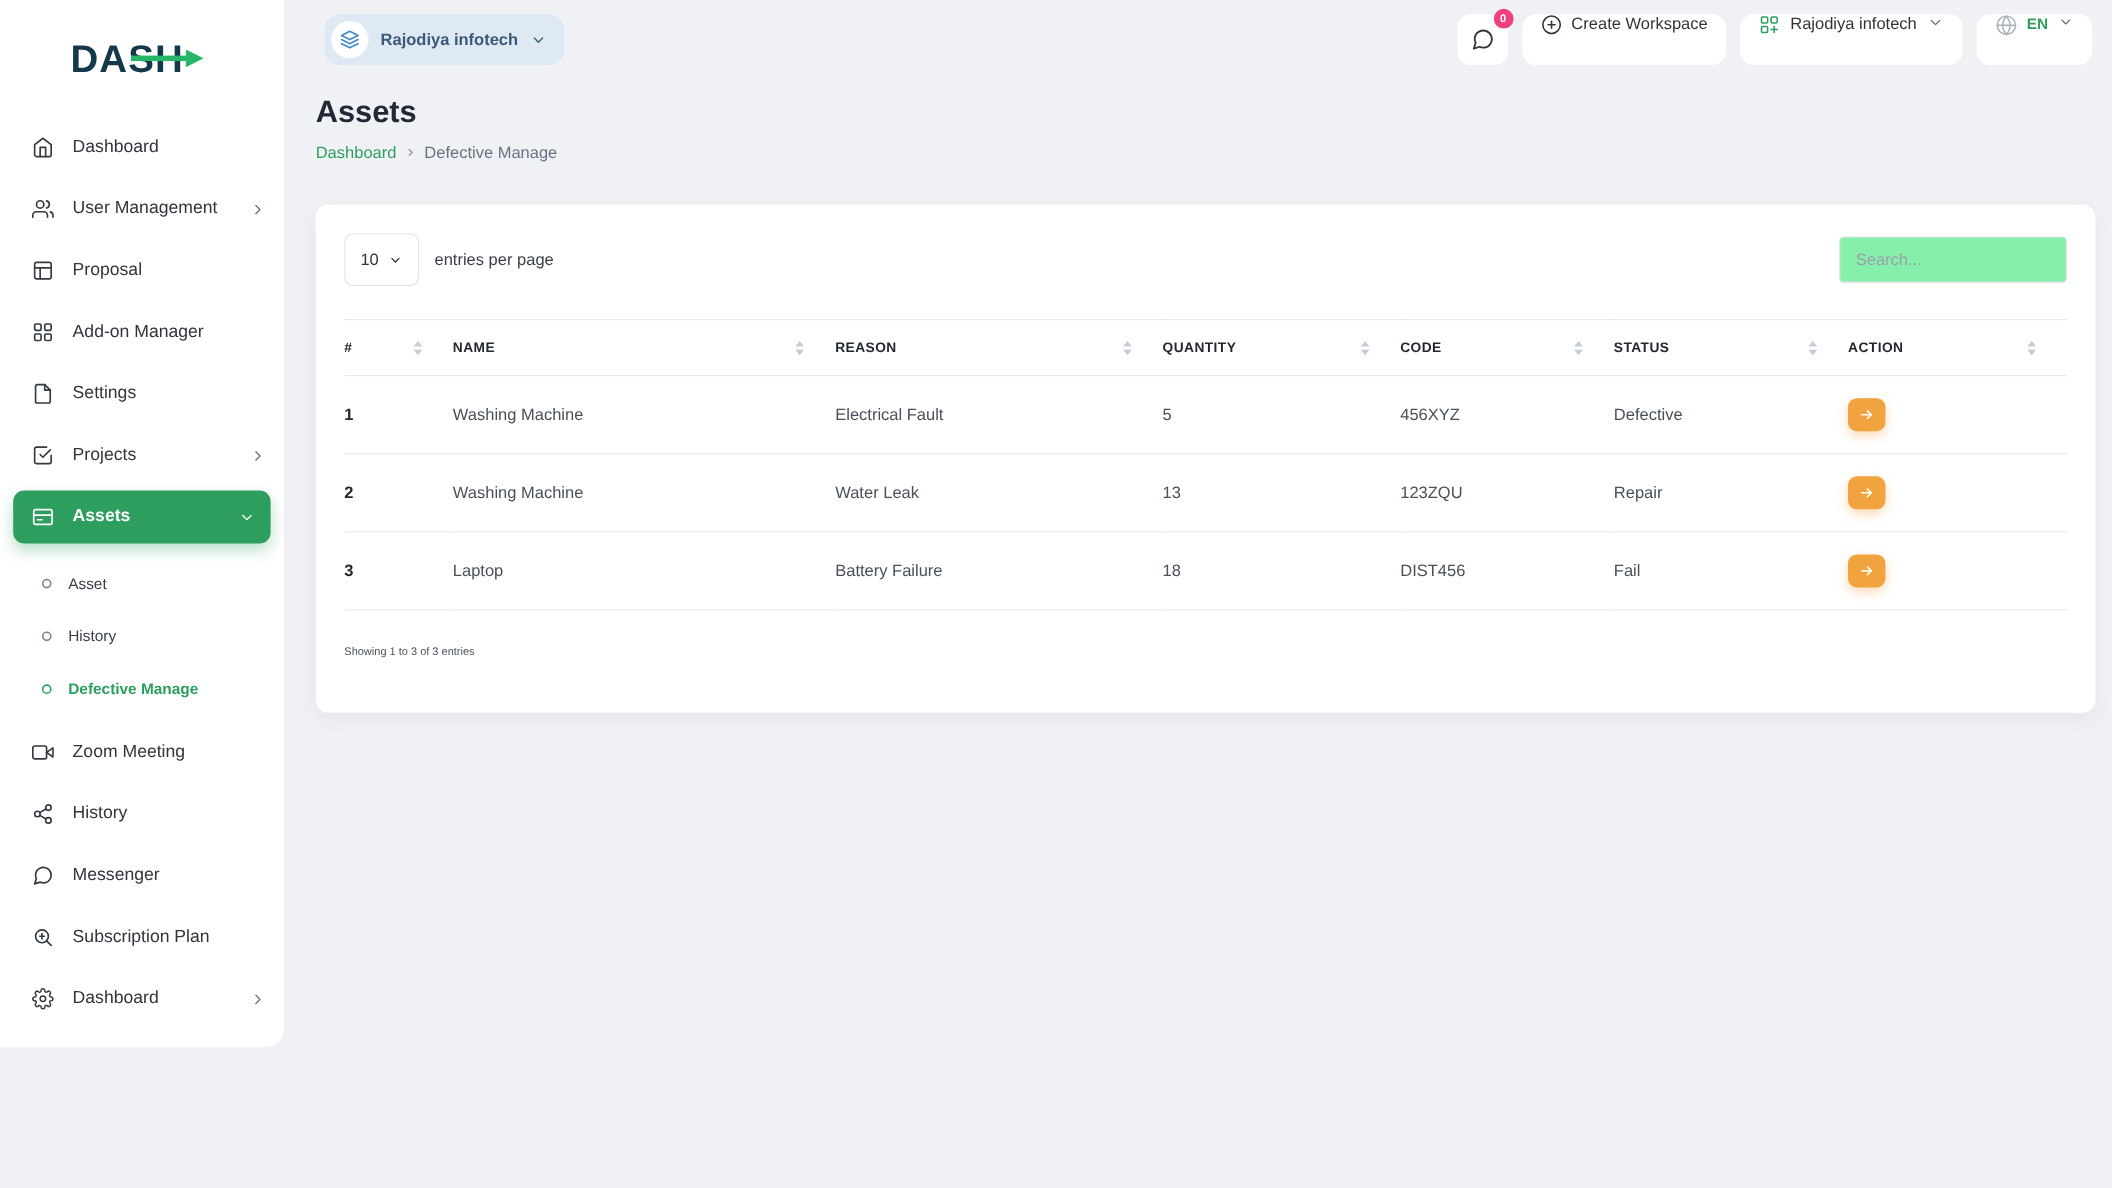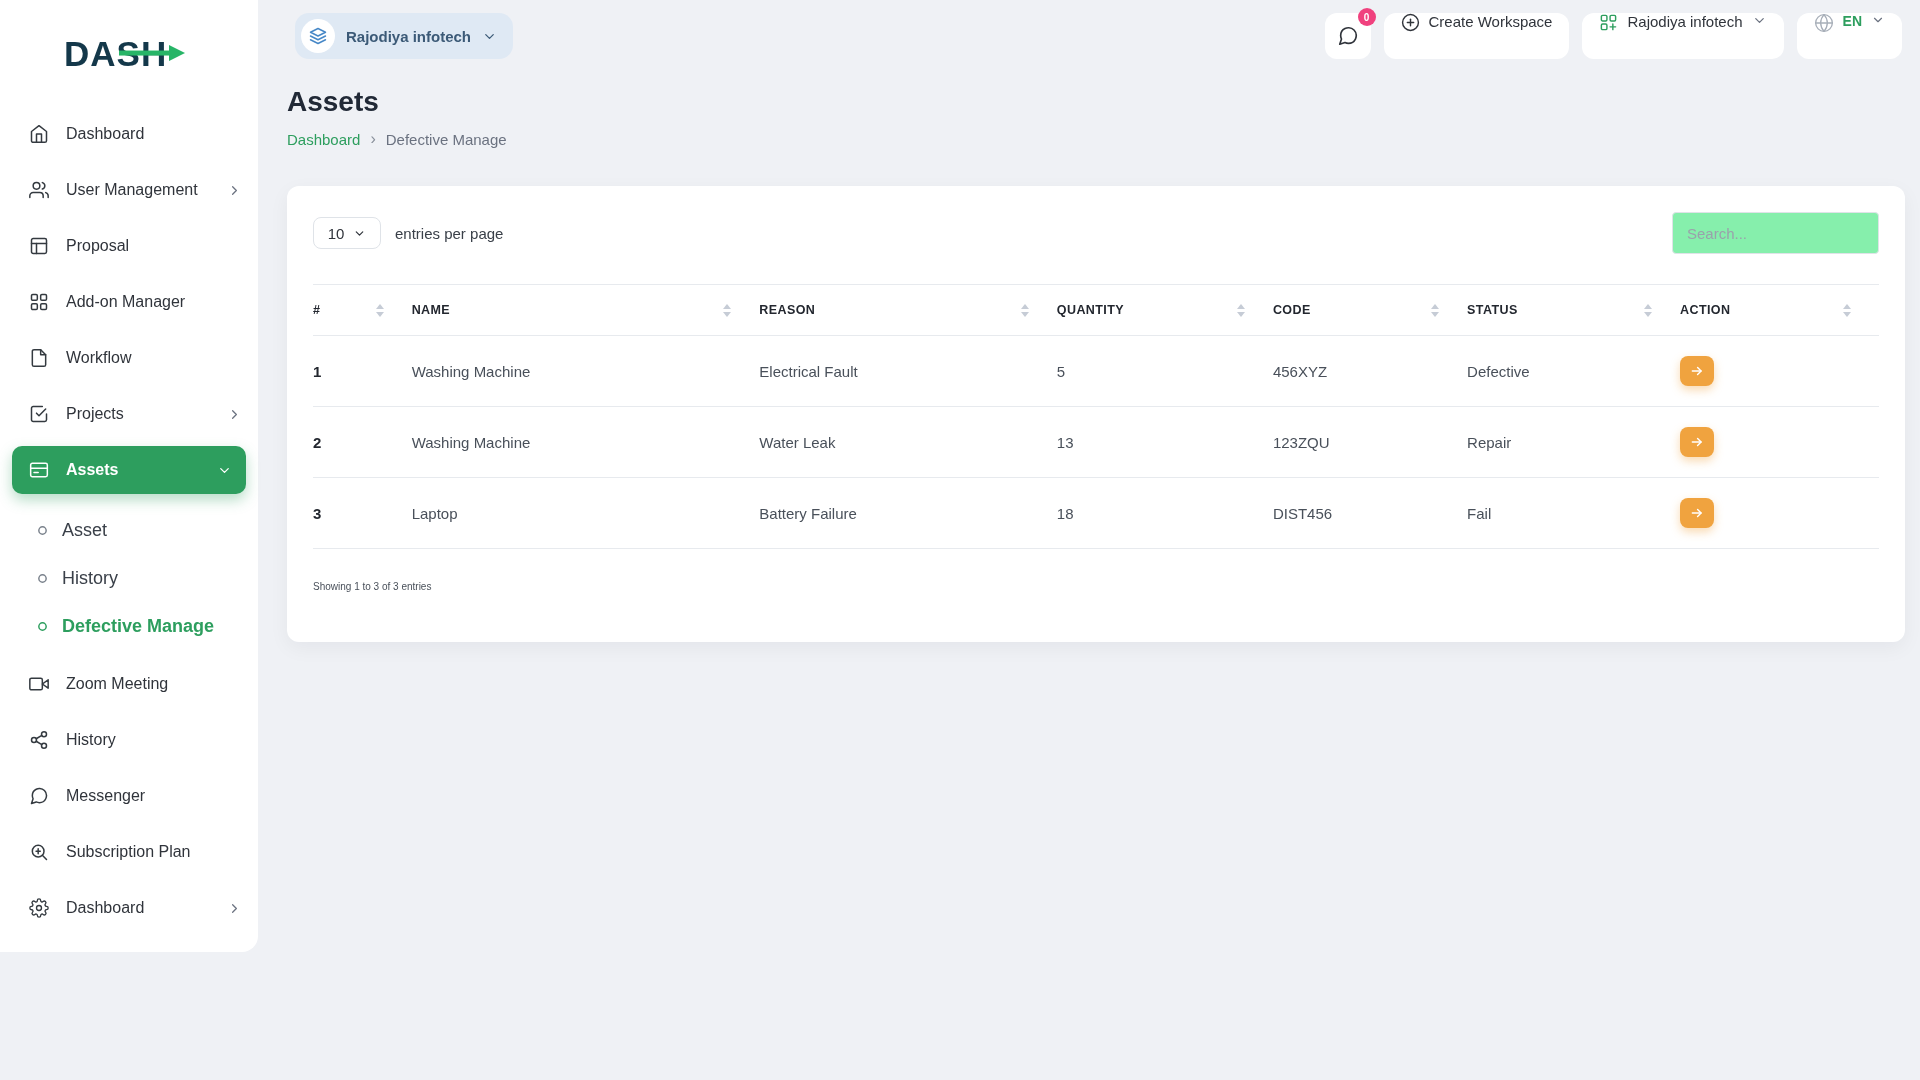--- a/index.html
+++ b/index.html
@@ -40,21 +40,21 @@
     box-shadow:0 6px 14px rgba(45,158,94,0.35);
   }
   .nav-item.active-pill .nav-icon { color:#ffffff; }
   .nav-item.active-pill .nav-label { color:#ffffff; font-weight:700; }
   .nav-item.active-pill .nav-chev { color:#ffffff; }
   .subnav { padding:8px 0 6px 0; }
   .sub-item {
     display:flex; align-items:center; height:48px; padding-left:36px; cursor:pointer;
   }
   .sub-icon { width:12px; height:12px; display:flex; align-items:center; justify-content:center; color:#7a828c; }
-  .sub-label { margin-left:14px; font-size:18px; color:#3a4049; }
+  .sub-label { margin-left:14px; font-size:14px; color:#3a4049; }
   .sub-item.active .sub-icon { color:#2d9e5e; }
   .sub-item.active .sub-label { color:#2d9e5e; font-weight:700; }
 
   
   .topbar { position:absolute; left:258px; top:0; right:0; height:72px; }
   .ws-pill {
     position:absolute; left:37px; top:13px; height:46px;
     display:flex; align-items:center; gap:11px;
     background:#dfe9f4; border-radius:14px; padding:0 16px 0 6px; cursor:pointer;
   }
@@ -91,21 +91,21 @@
   .crumb-current { color:#6b7280; }
 
   .card {
     margin-top:38px; background:#ffffff; border-radius:12px;
     box-shadow:0 6px 20px rgba(16,24,40,0.05);
     padding:26px 26px 50px 26px;
   }
   .controls { display:flex; align-items:center; justify-content:space-between; margin-bottom:30px; }
   .controls-left { display:flex; align-items:center; gap:14px; }
   .select-box {
-    width:68px; height:32px; border:1px solid #dfe3e8; border-radius:8px;
+    width:68px; height:48px; border:1px solid #dfe3e8; border-radius:8px;
     display:flex; align-items:center; justify-content:center; gap:9px;
     font-size:15px; color:#30343b; cursor:pointer; background:#fff;
   }
   .entries-label { font-size:15px; color:#3a4049; }
   .search-input {
     width:207px; height:42px; border:1px solid #dfe3e8; border-radius:4px;
     padding:0 14px; font-family:inherit; font-size:15px; color:#30343b; outline:none; background:#86efac;
   }
   .search-input::placeholder { color:#9aa1ab; }
 
@@ -198,21 +198,21 @@
       <span class="nav-label">Add-on Manager</span>
     </div>
 
     <div class="nav-item">
       <span class="nav-icon">
         <svg width="20" height="20" viewBox="0 0 24 24" fill="none" stroke="currentColor" stroke-width="1.8" stroke-linecap="round" stroke-linejoin="round">
             <path d="M14 2H6a2 2 0 0 0-2 2v16a2 2 0 0 0 2 2h12a2 2 0 0 0 2-2V8z"></path>
             <polyline points="14 2 14 8 20 8"></polyline>
           </svg>
       </span>
-      <span class="nav-label">Workflow</span>
+      <span class="nav-label">Settings</span>
     </div>
 
     <div class="nav-item">
       <span class="nav-icon">
         <svg width="20" height="20" viewBox="0 0 24 24" fill="none" stroke="currentColor" stroke-width="1.8" stroke-linecap="round" stroke-linejoin="round">
             <polyline points="9 11 12 14 20 6"></polyline>
             <path d="M21 12v7a2 2 0 0 1-2 2H5a2 2 0 0 1-2-2V5a2 2 0 0 1 2-2h11"></path>
           </svg>
       </span>
       <span class="nav-label">Projects</span>

